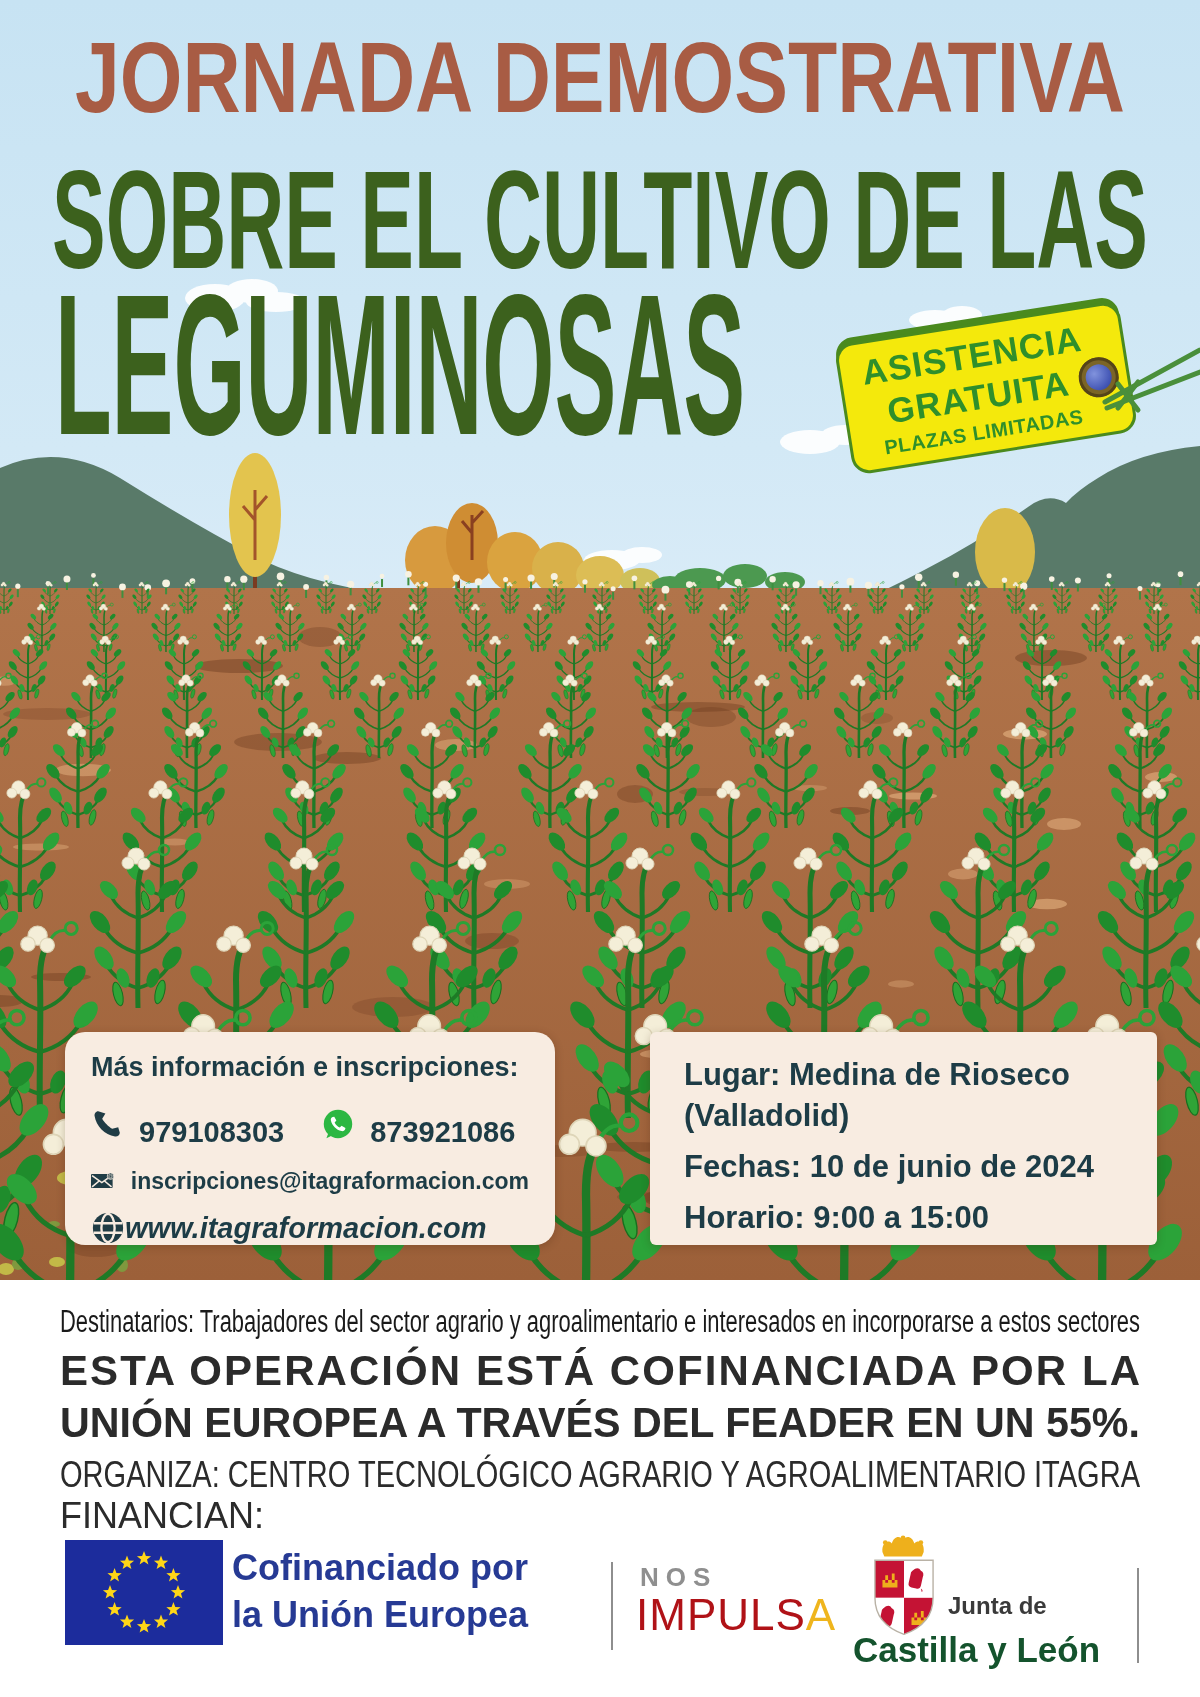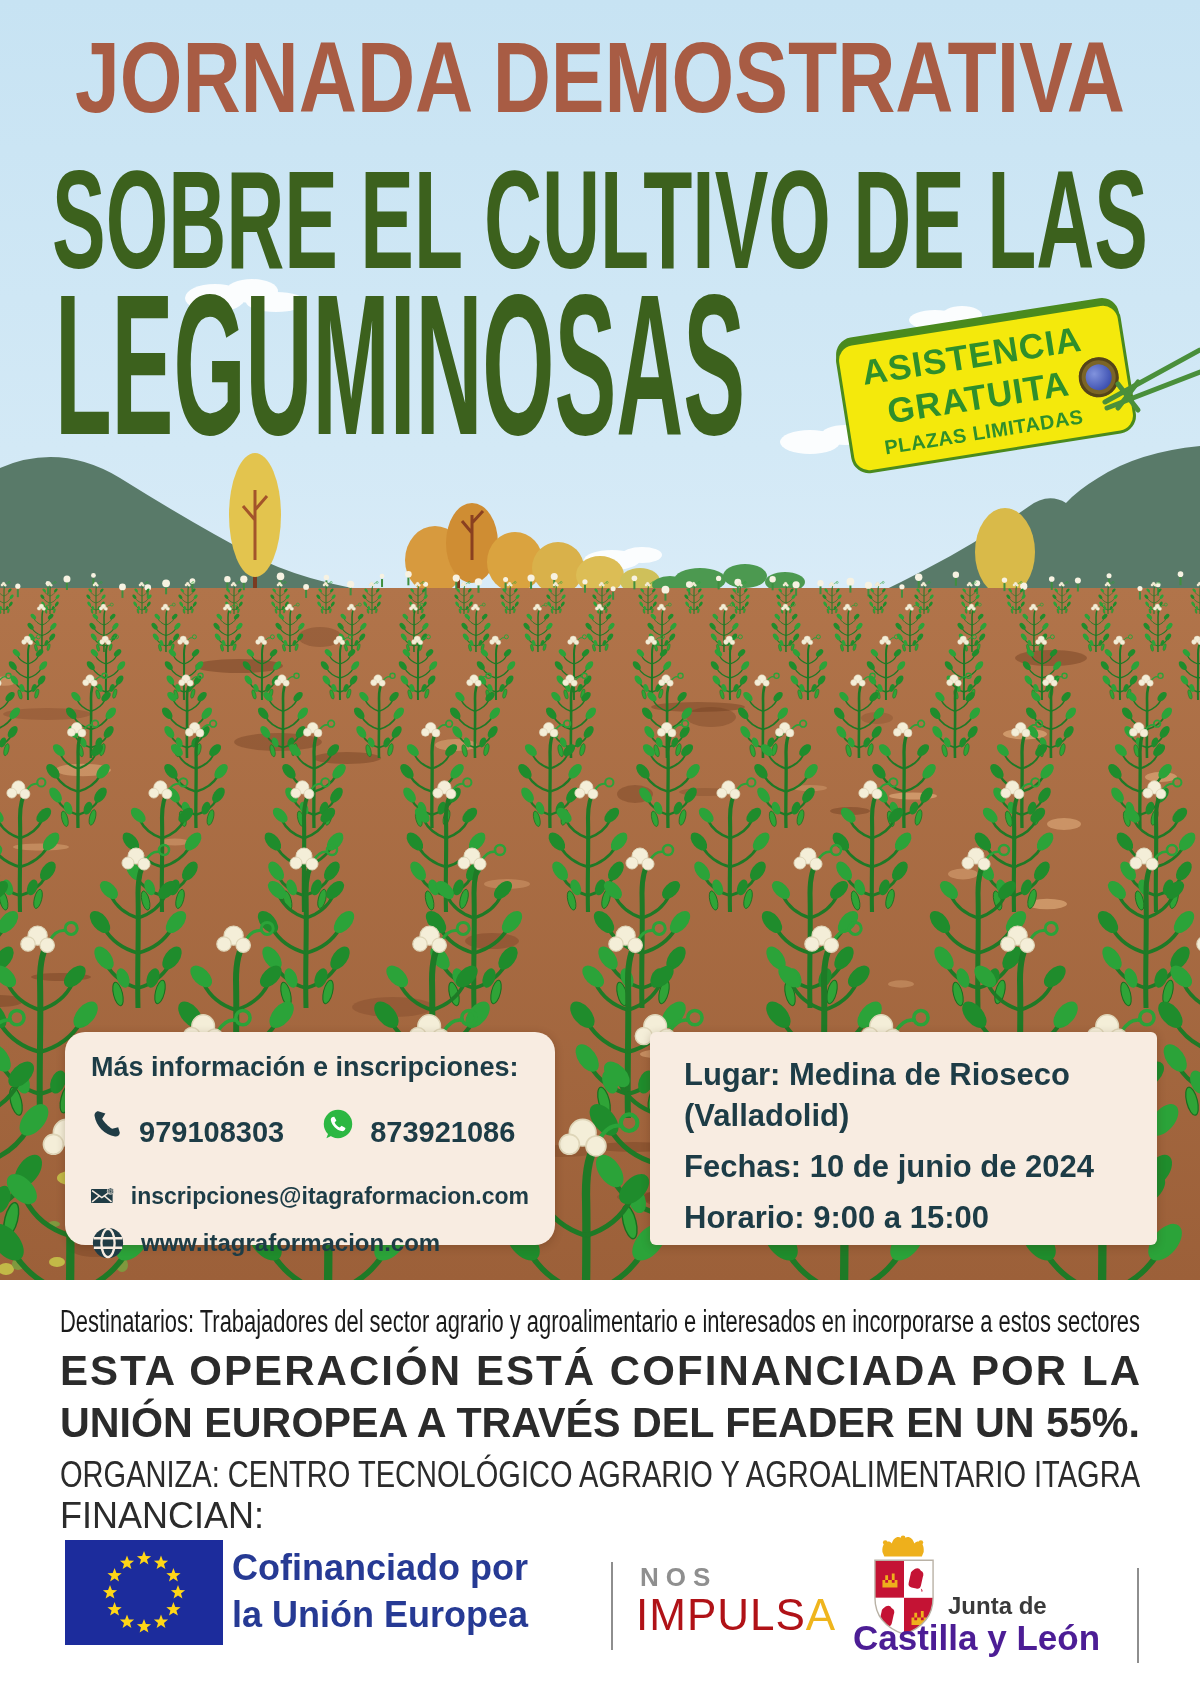--- a/index.html
+++ b/index.html
@@ -44,21 +44,21 @@
     position:absolute;z-index:6;background:var(--box_bg);
     color:var(--text_dark);box-shadow:0 2px 8px rgba(60,30,10,.25);
     box-sizing:border-box;
   }
   .box-left{left:65px;top:1032px;width:490px;height:213px;border-radius:20px;padding:20px 26px;}
   .box-right{left:650px;top:1032px;width:507px;height:213px;border-radius:6px;padding:22px 34px;}
   .box-left .bt{font-size:27px;font-weight:bold;}
   .crow{display:flex;align-items:center;margin-top:15px;}
   .crow .num{font-size:29px;font-weight:bold;margin-left:16px;margin-top:18px;}
   .crow .mail{font-size:23px;font-weight:bold;margin-left:16px;}
-  .crow .web{font-size:24px;font-weight:bold;margin-left:16px;}
+  .crow .web{font-size:29px;font-weight:bold;margin-left:0;font-style:italic;}
   .wagroup{display:flex;align-items:center;margin-left:38px;}
   .box-right .lugar{font-size:31px;font-weight:bold;line-height:41px;}
   .box-right .fechas{font-size:31px;font-weight:bold;margin-top:13px;}
   .box-right .horario{font-size:31px;font-weight:bold;margin-top:15px;}
 
   
   .footer-text{position:absolute;left:0;top:1280px;z-index:2;}
   .logos{position:absolute;left:0;top:1530px;width:956px;height:167px;z-index:2;}
   .eu-flag{position:absolute;left:65px;top:10px;}
   .eu-text{position:absolute;left:232px;top:14px;color:var(--eu_blue);
@@ -66,21 +66,21 @@
   .vdiv{position:absolute;width:2px;background:#8e8e8e;}
   .vdiv.d1{left:611px;top:32px;height:88px;}
   .vdiv.d2{left:1137px;top:38px;height:95px;}
   .nosimpulsa{position:absolute;left:636px;top:32px;}
   .nos{font-size:26px;letter-spacing:7px;color:var(--nos_gray);font-weight:bold;margin-left:4px;}
   .impulsa{font-size:44px;font-weight:normal;color:var(--impulsa_red);letter-spacing:1px;line-height:44px;text-align:center;}
   .impulsa .acc{color:var(--impulsa_yellow);}
   .junta{position:absolute;left:848px;top:0px;width:280px;}
   .junta-shield{position:absolute;left:18px;top:5px;}
   .junta-t1{position:absolute;left:100px;top:62px;font-size:24px;font-weight:bold;color:#3a3a3a;}
-  .junta-t2{position:absolute;left:5px;top:88px;font-size:35px;font-weight:bold;color:#4c1d95;white-space:nowrap;}
+  .junta-t2{position:absolute;left:5px;top:100px;font-size:35px;font-weight:bold;color:#14532d;white-space:nowrap;}
 </style>
 </head>
 <body>
 
 <div class="poster">
 
   <div class="sky"></div>
 
   <svg class="scene" width="1200" height="1280" viewBox="0 0 1200 1280">
     <defs>
@@ -472,21 +472,21 @@
       <span class="num">979108303</span>
       <span class="wagroup">
         <svg width="32" height="32" viewBox="0 0 36 36">
           <circle cx="18" cy="18" r="16" style="fill:var(--whatsapp_green)"></circle>
           <path d="M5 34 L8 26 L13 30 Z" style="fill:var(--whatsapp_green)"></path>
           <path d="M12 10 c-1.5 0.5 -2.5 2 -2 4 c1.5 6 6 10.5 12 12 c2 0.5 3.5 -0.5 4 -2 l0.4 -1.6 l-4.4 -2.4 l-2 2 c-2.5 -1.2 -4.5 -3.2 -5.8 -5.8 l2 -2 l-2.4 -4.4 Z" fill="#ffffff"></path>
         </svg>
         <span class="num">873921086</span>
       </span>
     </div>
-    <div class="crow" style="margin-top:33px;">
+    <div class="crow" style="margin-top:18px;">
       <svg width="38" height="28" viewBox="0 0 44 30">
         <rect x="0" y="2" width="40" height="26" rx="2" fill="#203c45"></rect>
         <path d="M2 5 L20 18 L38 5 M2 26 L15 15 M38 26 L25 15" stroke="#f8ece1" stroke-width="3" fill="none"></path>
         <circle cx="36" cy="6" r="6" fill="#203c45" stroke="#f8ece1" stroke-width="1.5"></circle>
         <text x="36" y="9" font-size="9" fill="#f8ece1" text-anchor="middle">@</text>
       </svg>
       <span class="mail">inscripciones@itagraformacion.com</span>
     </div>
     <div class="crow" style="margin-top:16px;">
       <svg width="34" height="34" viewBox="0 0 36 36">

